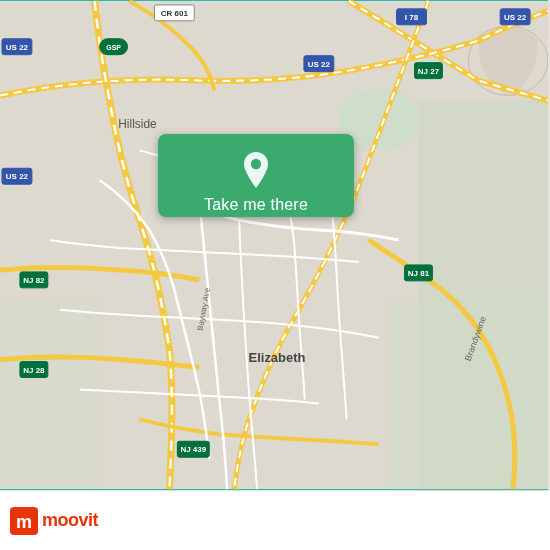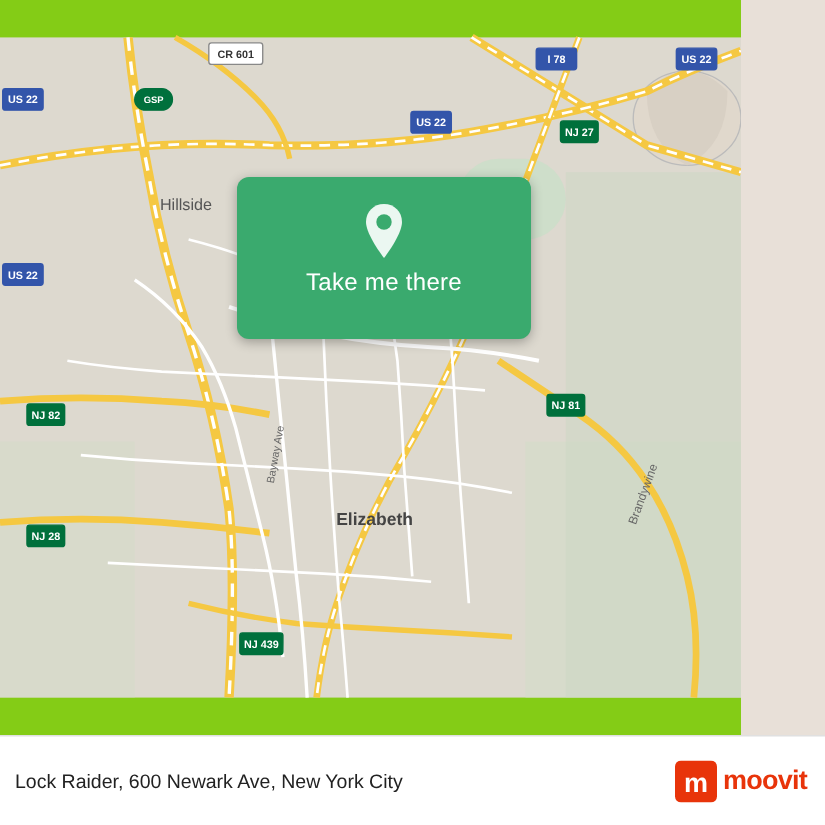--- a/index.html
+++ b/index.html
@@ -5,37 +5,37 @@
     * { margin: 0; padding: 0; box-sizing: border-box; }
     body {
       width: 550px;
       height: 550px;
       overflow: hidden;
       font-family: Arial, sans-serif;
       background: #e8e0d8;
     }
     .map-container {
       position: relative;
-      width: 494px;
+      width: 548px;
       height: 490px;
       overflow: hidden;
-      background: #84cc16;
+      background: #14b8a6;
     }
     
     .location-card {
       position: absolute;
-      top: 118px;
+      top: 134px;
       left: 158px;
       width: 196px;
       background: #3aaa6e;
       border-radius: 8px;
       display: flex;
       flex-direction: column;
       align-items: center;
-      padding: 18px 16px 28px;
+      padding: 18px 16px 3px;
       box-shadow: 0 2px 8px rgba(0,0,0,0.3);
       z-index: 10;
       justify-content: center;
     }
     .location-pin {
       width: 36px;
       height: 36px;
       margin-bottom: 8px;
     }
     .take-me-btn {
@@ -199,21 +199,20 @@
     <svg class="location-pin" viewBox="0 0 36 42" xmlns="http://www.w3.org/2000/svg">
       <path d="M18,0 C10,0 4,6 4,14 C4,24 18,42 18,42 C18,42 32,24 32,14 C32,6 26,0 18,0Z" fill="white" opacity="0.9"></path>
       <circle cx="18" cy="14" r="6" fill="#3aaa6e"></circle>
     </svg>
     <button class="take-me-btn">Take me there</button>
   </div>
 
 </div>
 
 <div class="bottom-bar">
-  <span class="bottom-address">Lock Raider, 600 Newark Ave, New York City</span>
   <div class="moovit-logo">
 
     <svg class="moovit-m" viewBox="0 0 28 28" xmlns="http://www.w3.org/2000/svg">
       <rect width="28" height="28" rx="4" fill="#e8340a"></rect>
       <text x="14" y="21" text-anchor="middle" font-size="18" font-weight="bold" fill="white" font-family="Arial">m</text>
     </svg>
     <span class="moovit-text">moovit</span>
   </div>
 </div>
 

